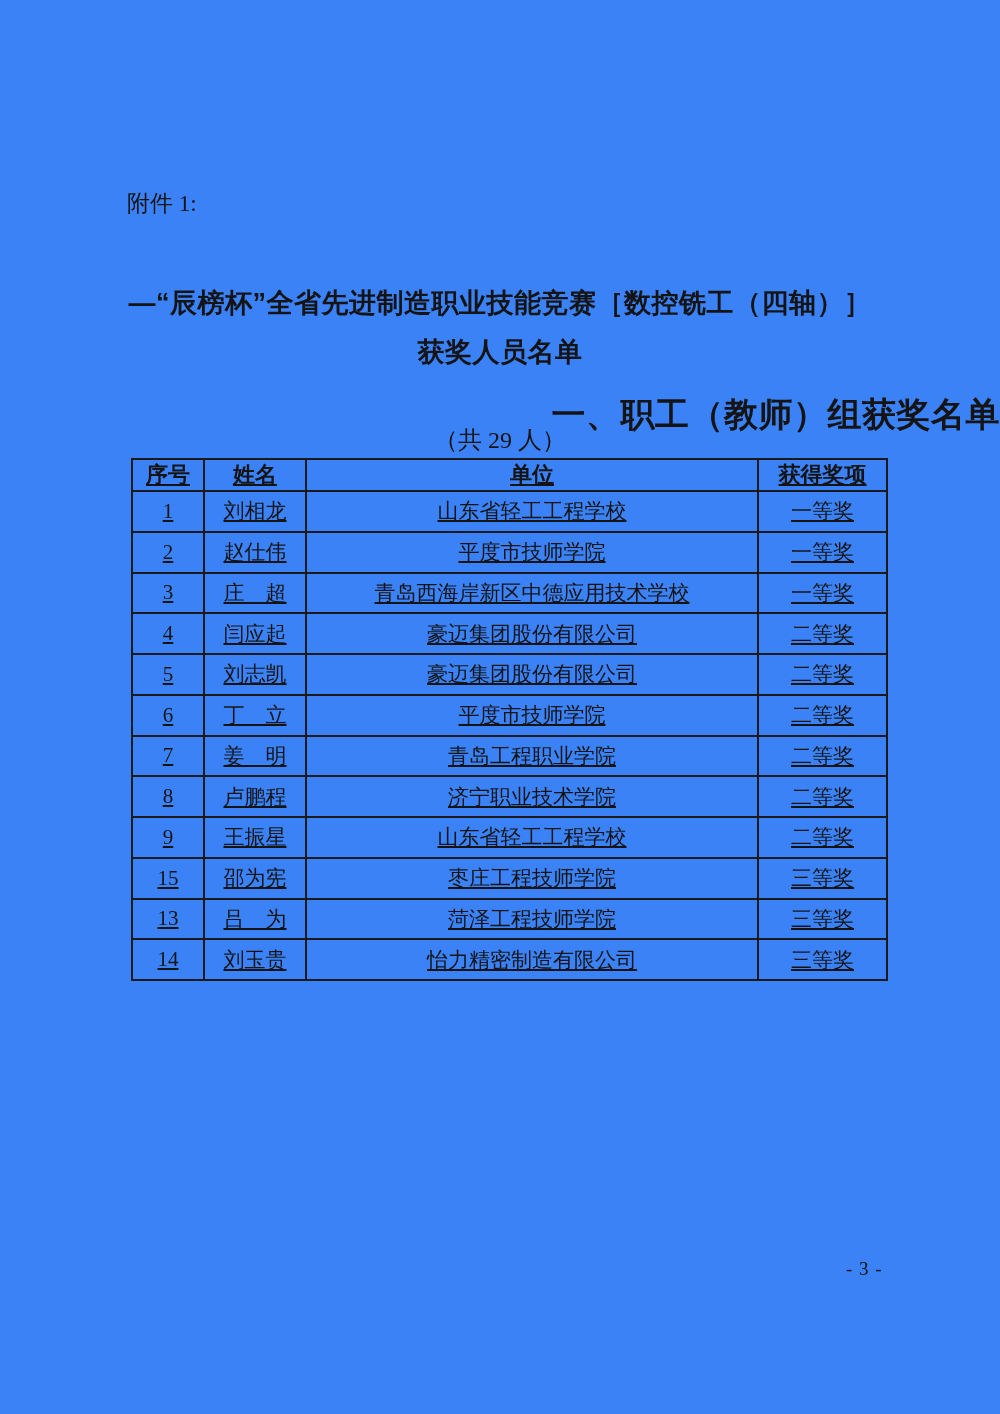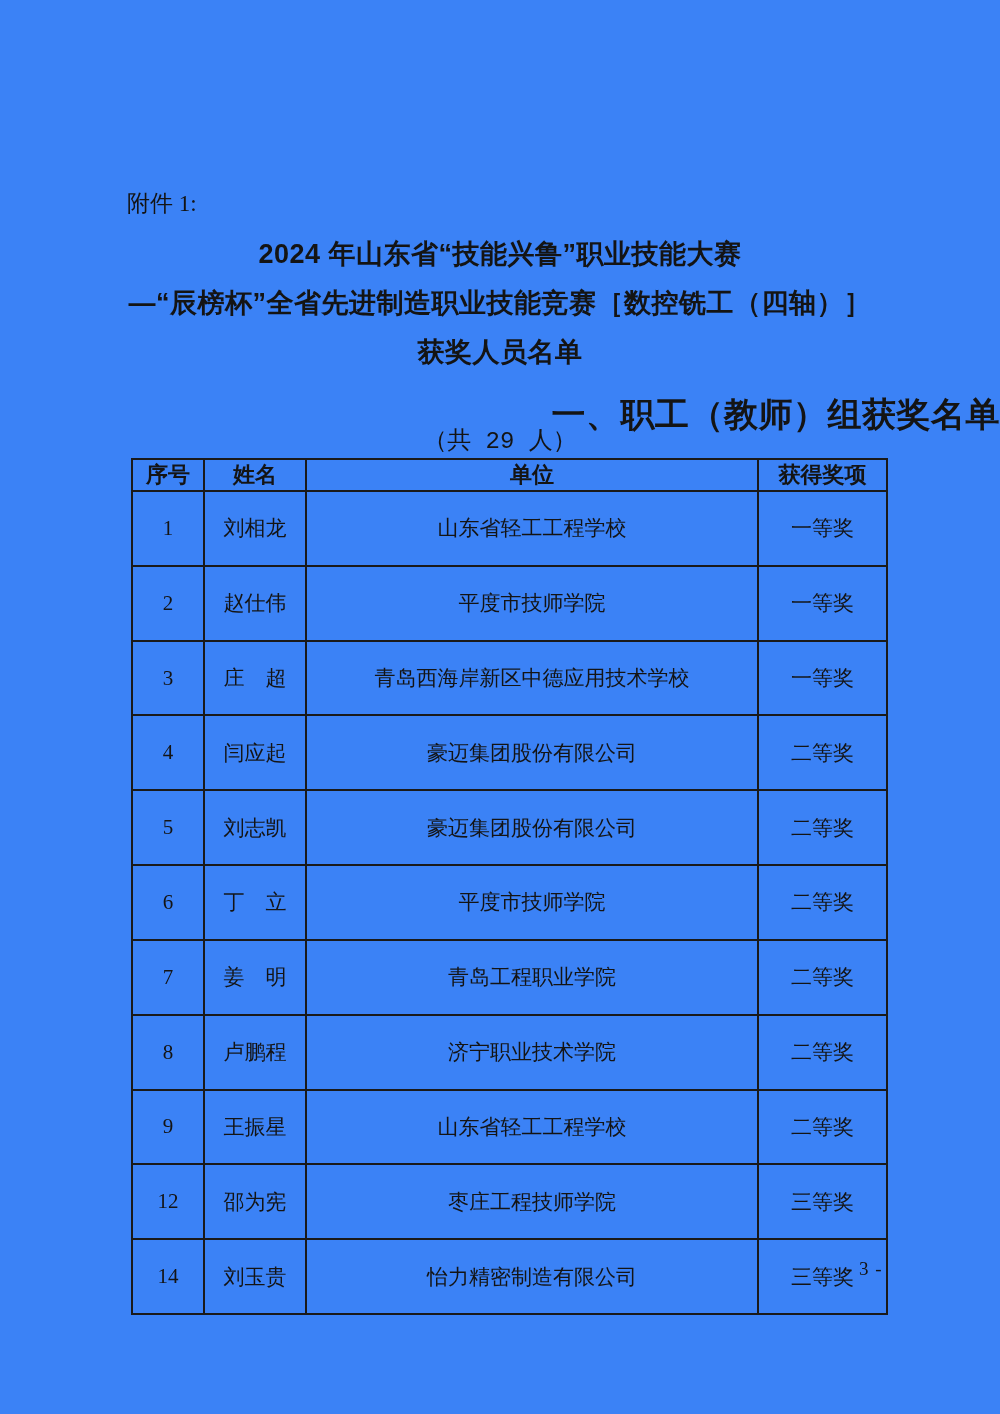--- a/index.html
+++ b/index.html
@@ -48,32 +48,33 @@
     font-weight: bold;
     font-size: 34px;
     letter-spacing: 0.5px;
   }
   .count-line {
     position: absolute;
     left: 0;
     top: 424px;
     width: 100%;
     text-align: center;
-    font-family: Liberation Mono, monospace;
+    font-family: Liberation Serif, serif;
     font-weight: normal;
     font-size: 24px;
   }
   table.award-table {
     position: absolute;
     left: 131px;
     top: 458px;
     width: 755px;
-    height: 857px;
+    height: 523px;
     border-collapse: collapse;
     table-layout: fixed;
+    text-decoration: underline;
   }
   .award-table col.c-num   { width: 72px; }
   .award-table col.c-name  { width: 102px; }
   .award-table col.c-unit  { width: 452px; }
   .award-table col.c-award { width: 129px; }
   .award-table th, .award-table td {
     border: 2px solid #1a1a1a;
     text-align: center;
     vertical-align: middle;
     padding: 0 2px;
@@ -99,21 +100,20 @@
     letter-spacing: 1px;
   }
 </style>
 </head>
 <body>
 
 <div class="page">
 
   <div class="attachment">附件 1:</div>
 
-  <div class="title-line title-1">2024 年山东省“技能兴鲁”职业技能大赛</div>
 
   <div class="title-line title-3">获奖人员名单</div>
 
   <div class="title-line title-2">—“辰榜杯”全省先进制造职业技能竞赛［数控铣工（四轴）］</div>
 
   <div class="section-title">一、职工（教师）组获奖名单</div>
 
   <div class="count-line">（共 29 人）</div>
 
   <table class="award-table">
@@ -180,23 +180,29 @@
           <td>济宁职业技术学院</td>
           <td>二等奖</td>
         </tr>
         <tr>
           <td>9</td>
           <td>王振星</td>
           <td>山东省轻工工程学校</td>
           <td>二等奖</td>
         </tr>
         <tr>
-          <td>12</td>
+          <td>15</td>
           <td>邵为宪</td>
           <td>枣庄工程技师学院</td>
+          <td>三等奖</td>
+        </tr>
+        <tr>
+          <td>13</td>
+          <td>吕　为</td>
+          <td>菏泽工程技师学院</td>
           <td>三等奖</td>
         </tr>
         <tr>
           <td>14</td>
           <td>刘玉贵</td>
           <td>怡力精密制造有限公司</td>
           <td>三等奖</td>
         </tr>
       </tbody>
   </table>

